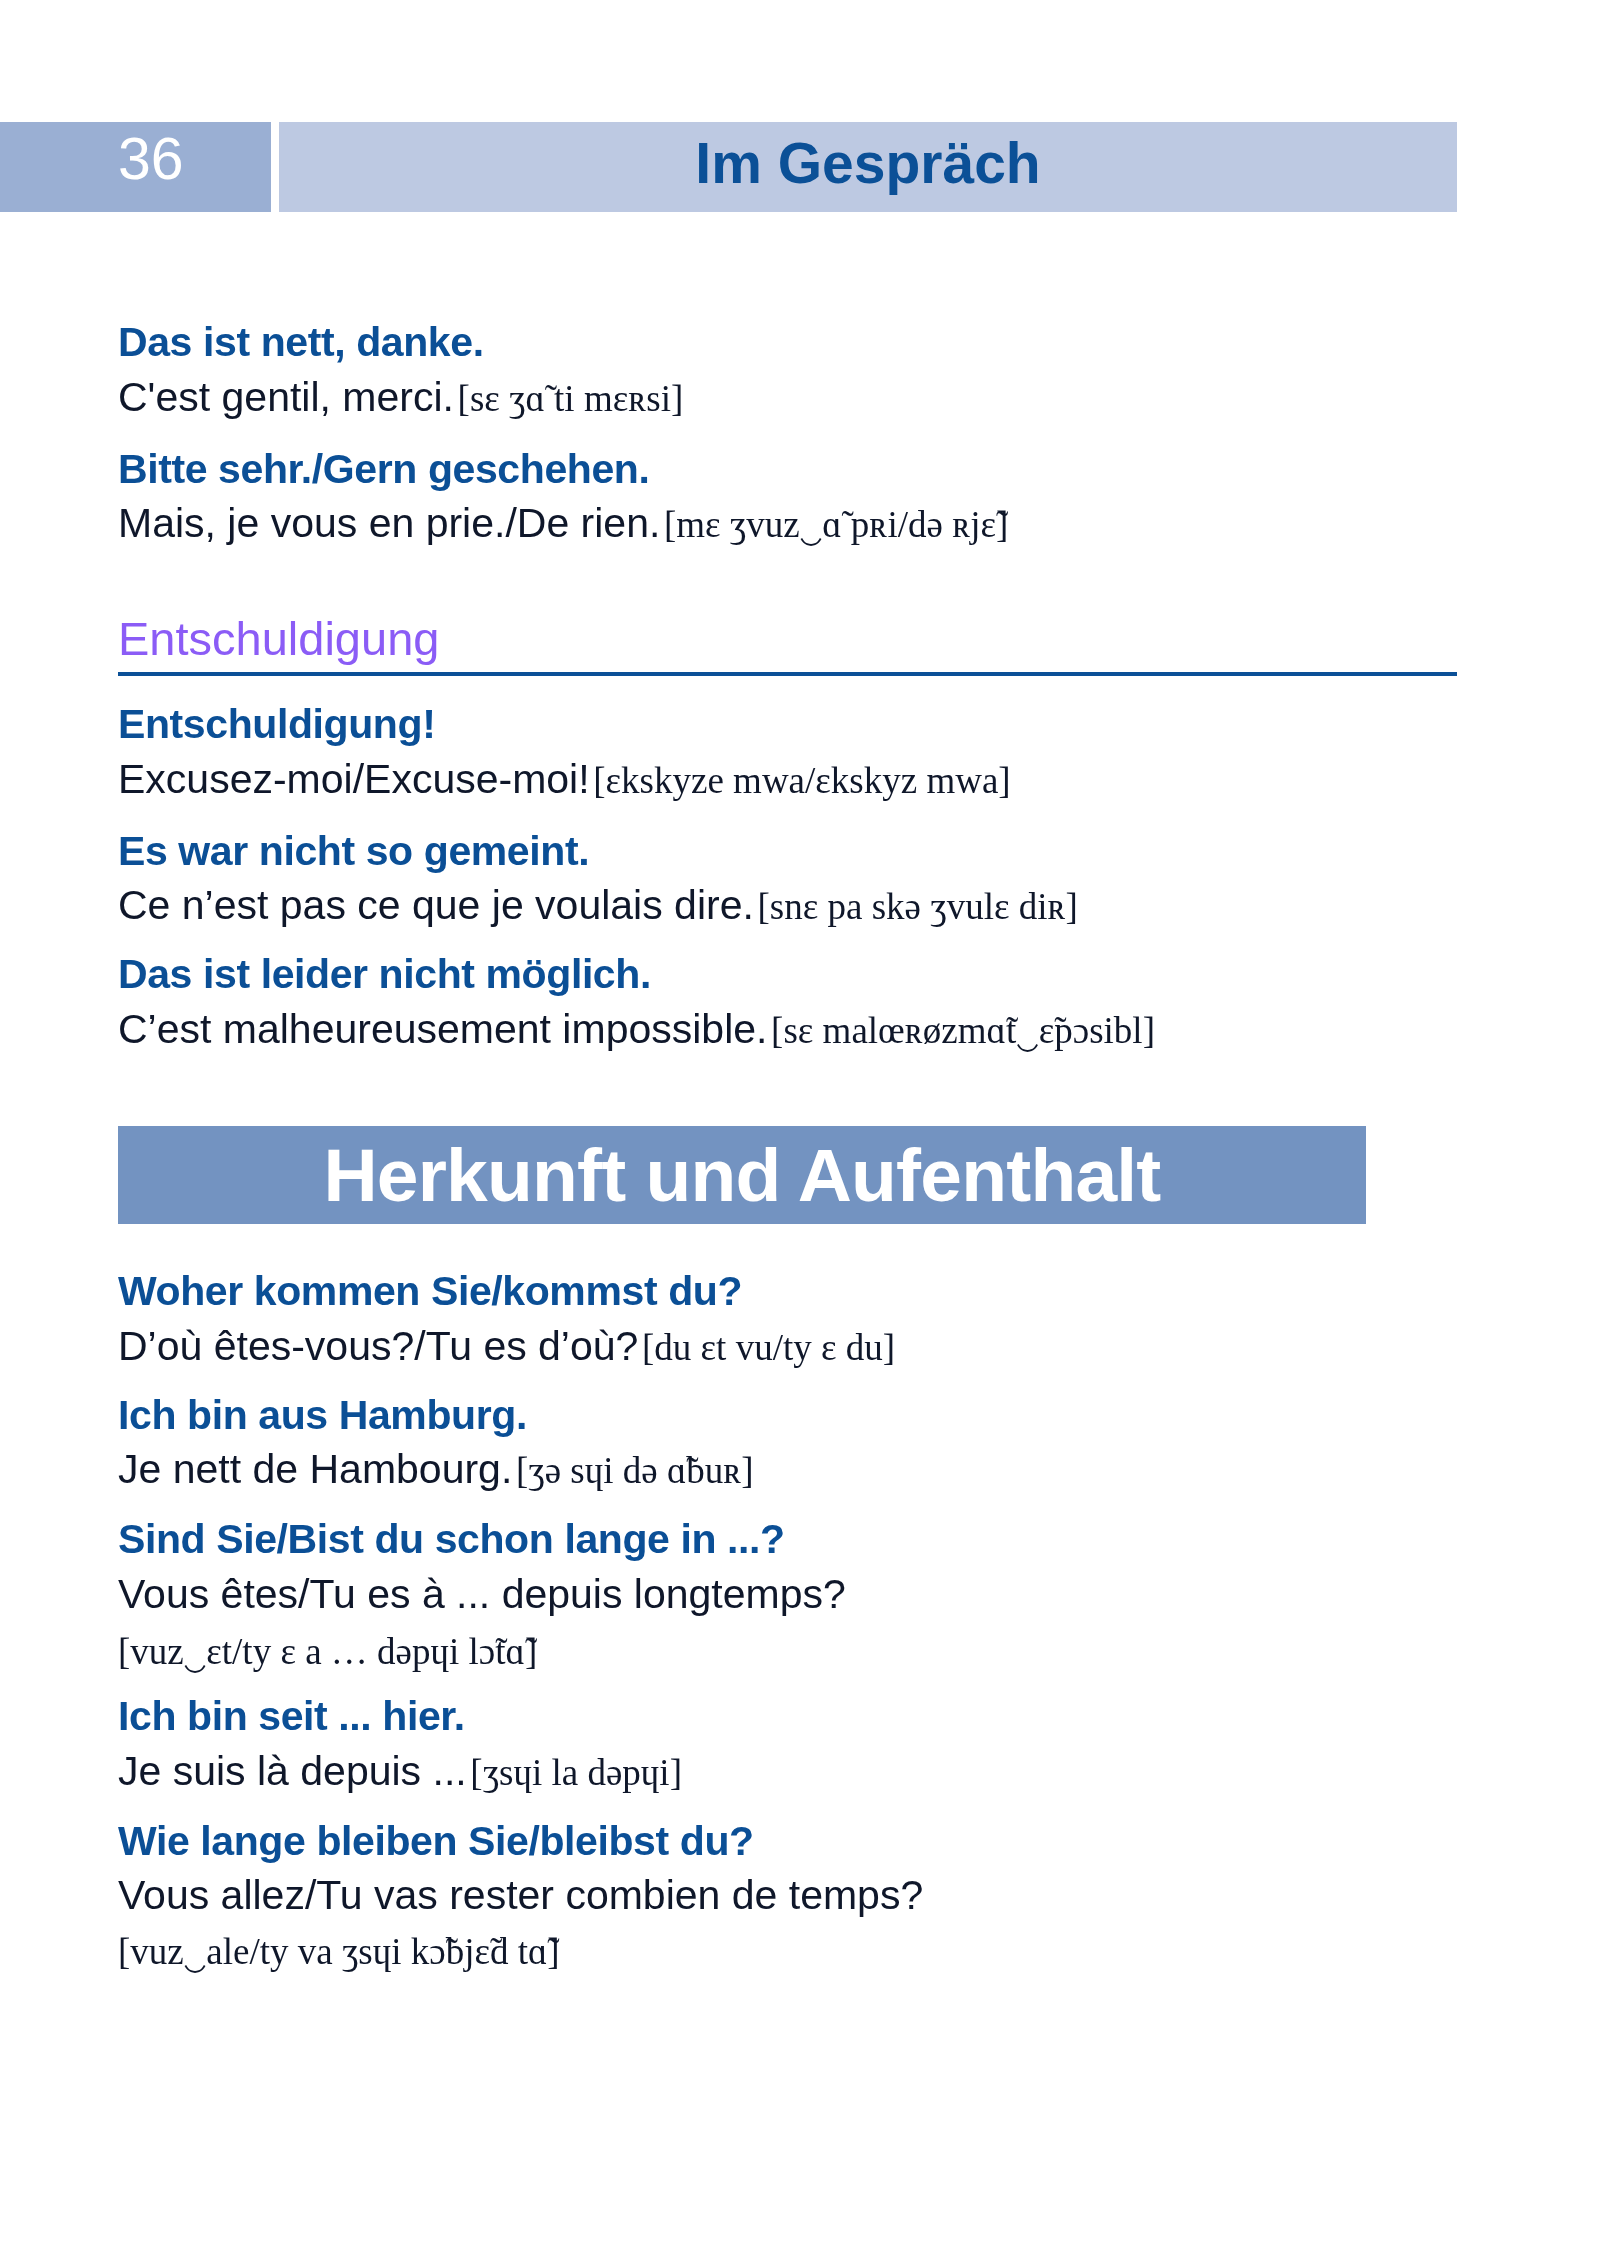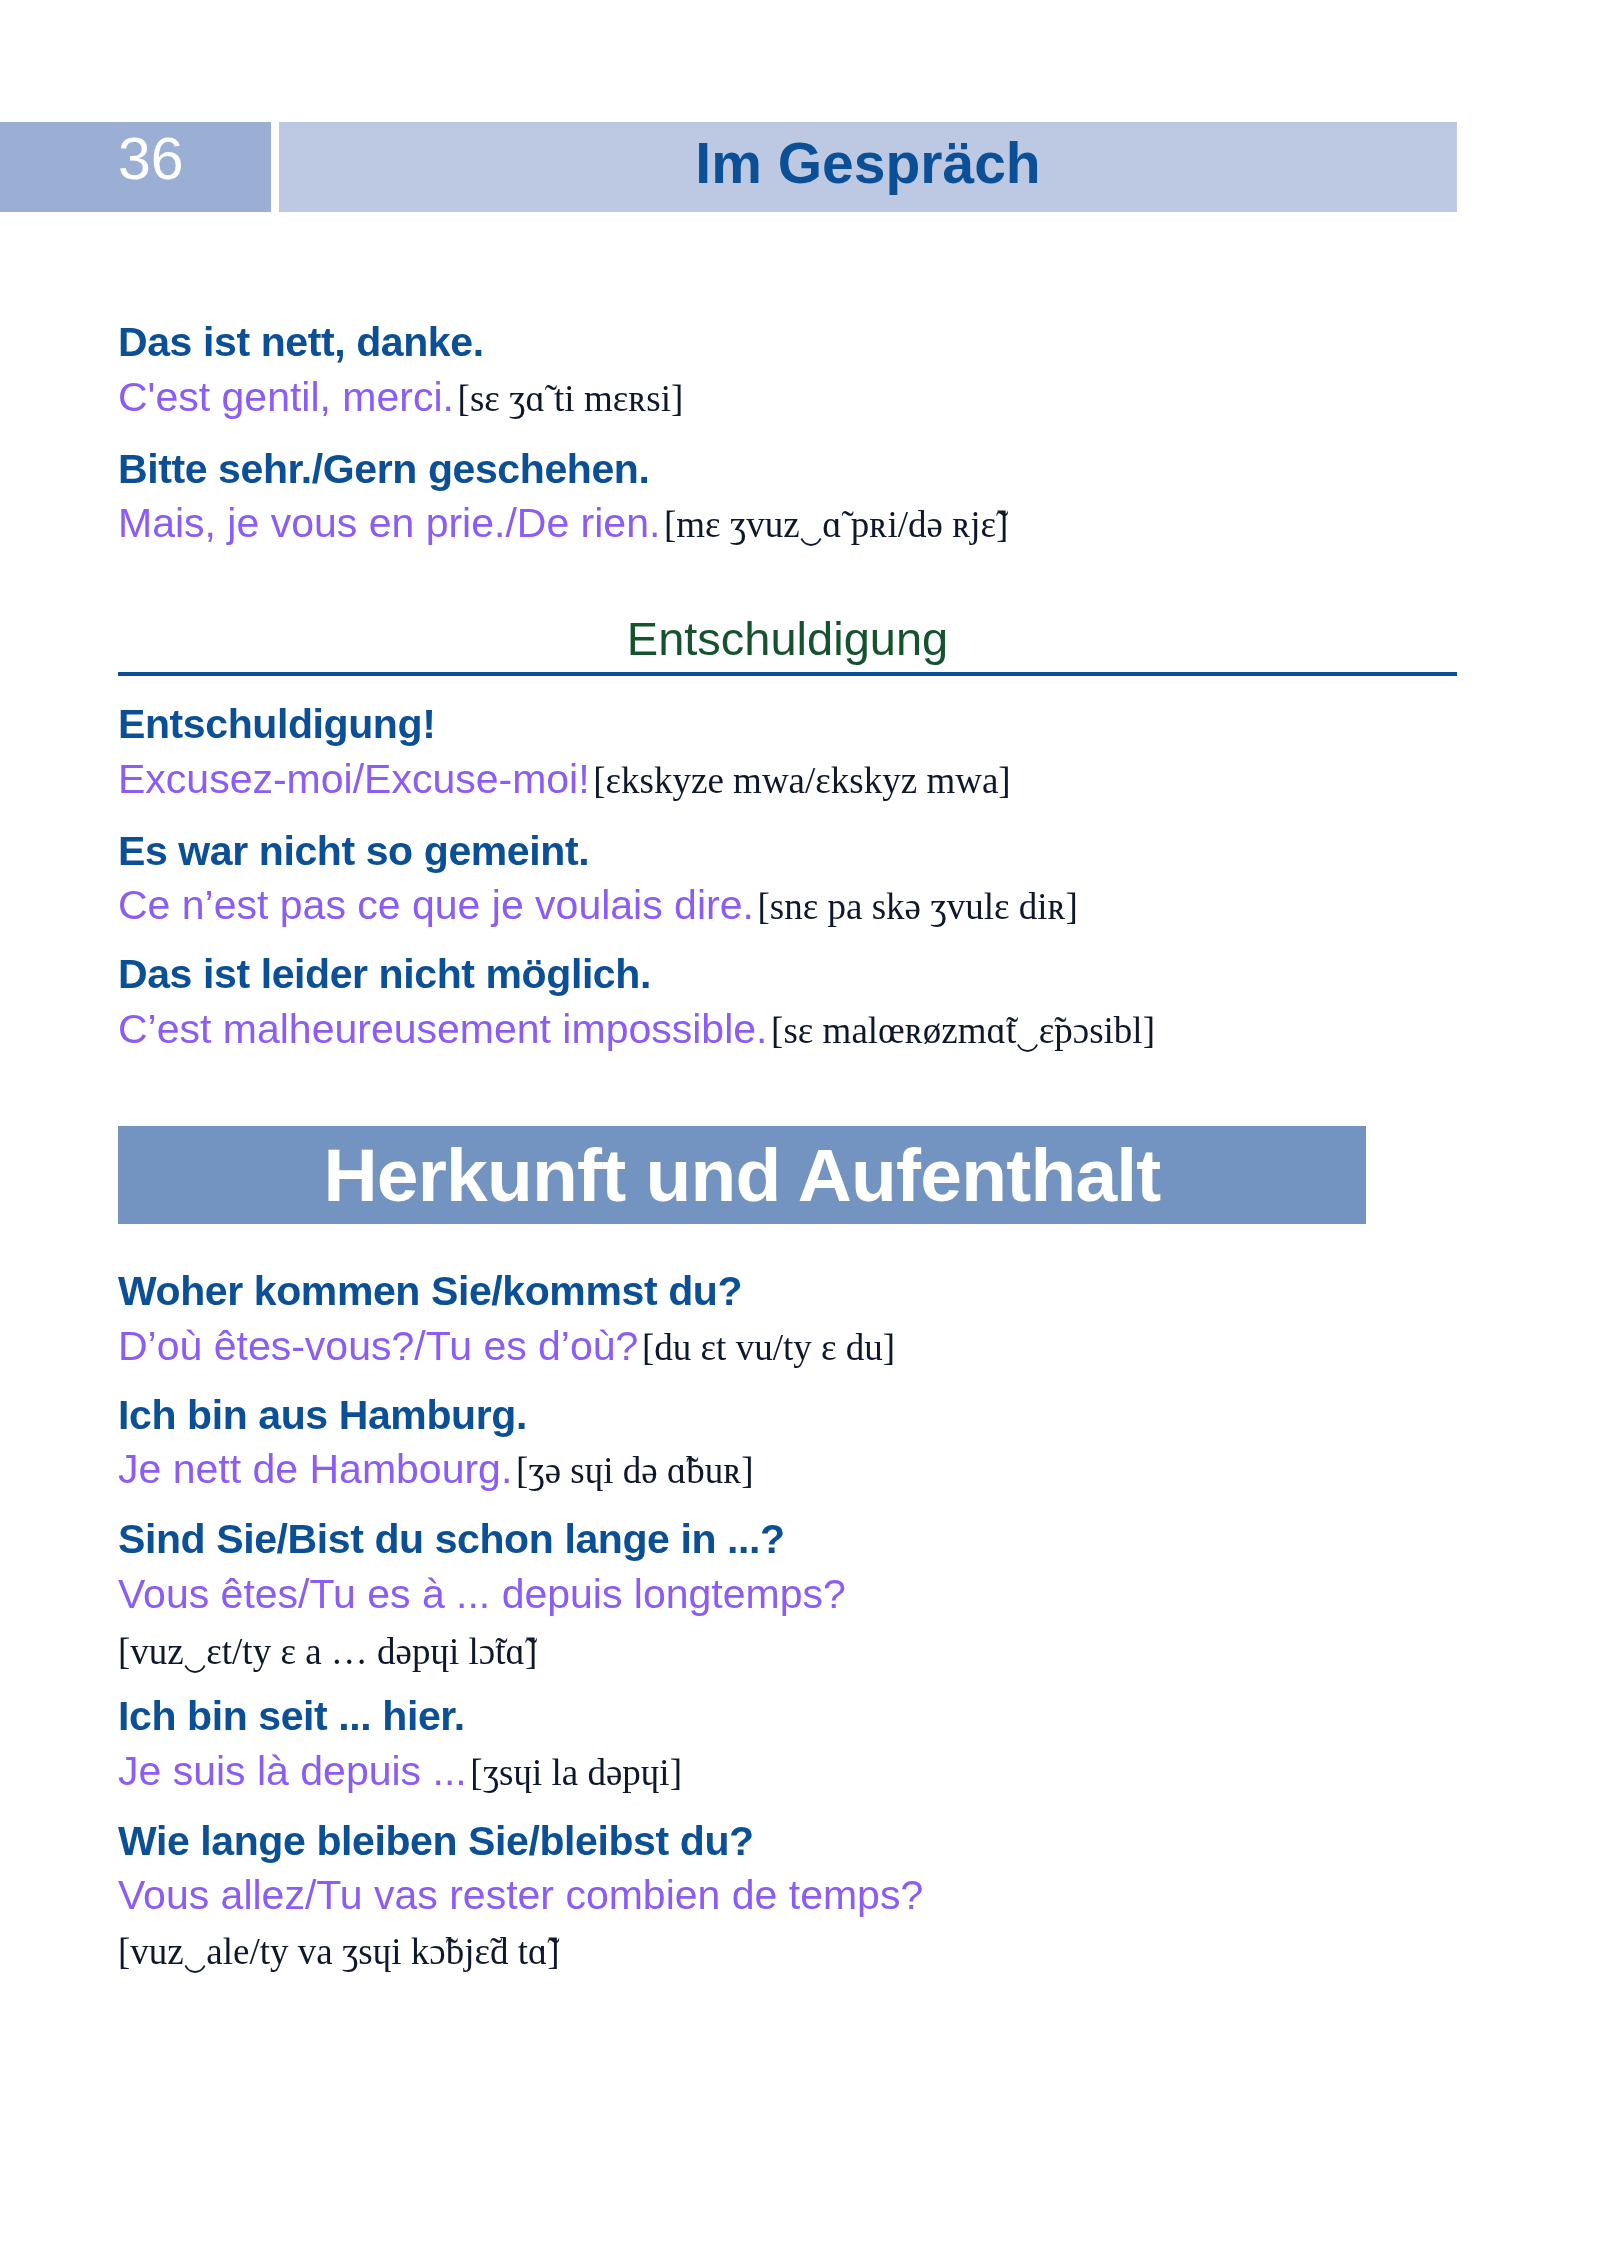--- a/index.html
+++ b/index.html
@@ -23,28 +23,28 @@
   }
   .title-text {
     position: absolute; left: 279px; top: 122px; width: 1178px; height: 82px;
     display: flex; align-items: center; justify-content: center;
     color: #0b5097; font-size: 57px; font-weight: 700;
   }
   .line {
     position: absolute; left: 118px; white-space: nowrap; line-height: 1;
   }
   .de { color: #0b4f96; font-weight: 700; font-size: 41px; letter-spacing: -0.4px; }
-  .fr { color: #8b5cf6; font-weight: 400; font-size: 41px; }
+  .fr { color: #0f172a; font-weight: 400; font-size: 41px; }
   .ipa {
     font-family: "Liberation Serif", "DejaVu Serif", serif; color: #0f172a;
     font-size: 37px; font-weight: 400;
   }
   .subhead {
-    position: absolute; left: 118px; width: 1339px; top: 615px; text-align: center;
-    color: #14532d; font-size: 47px; font-weight: 400; line-height: 1;
+    position: absolute; left: 118px; width: 1339px; top: 615px; 
+    color: #8b5cf6; font-size: 47px; font-weight: 400; line-height: 1;
   }
   .subhead-rule {
     position: absolute; left: 118px; width: 1339px; top: 672px; height: 4.1px; background: #0b5097;
   }
   .banner {
     position: absolute; left: 118px; top: 1126px; width: 1248px; height: 98px;
     background: #7393c1; display: flex; align-items: center; justify-content: center;
   }
   .banner-text { color: #ffffff; font-size: 75px; font-weight: 700; letter-spacing: -0.8px; }
 </style>

